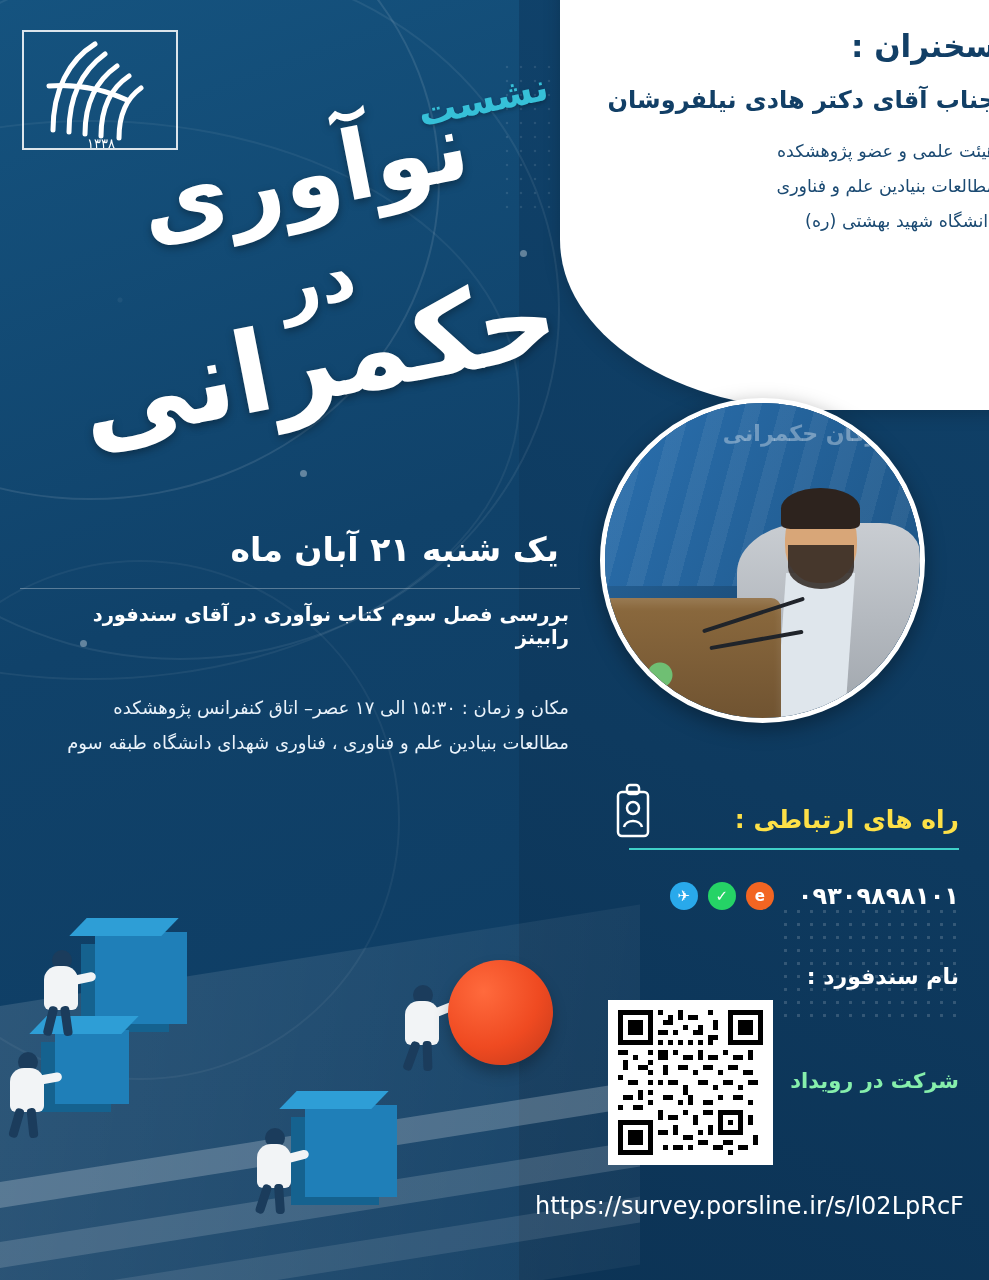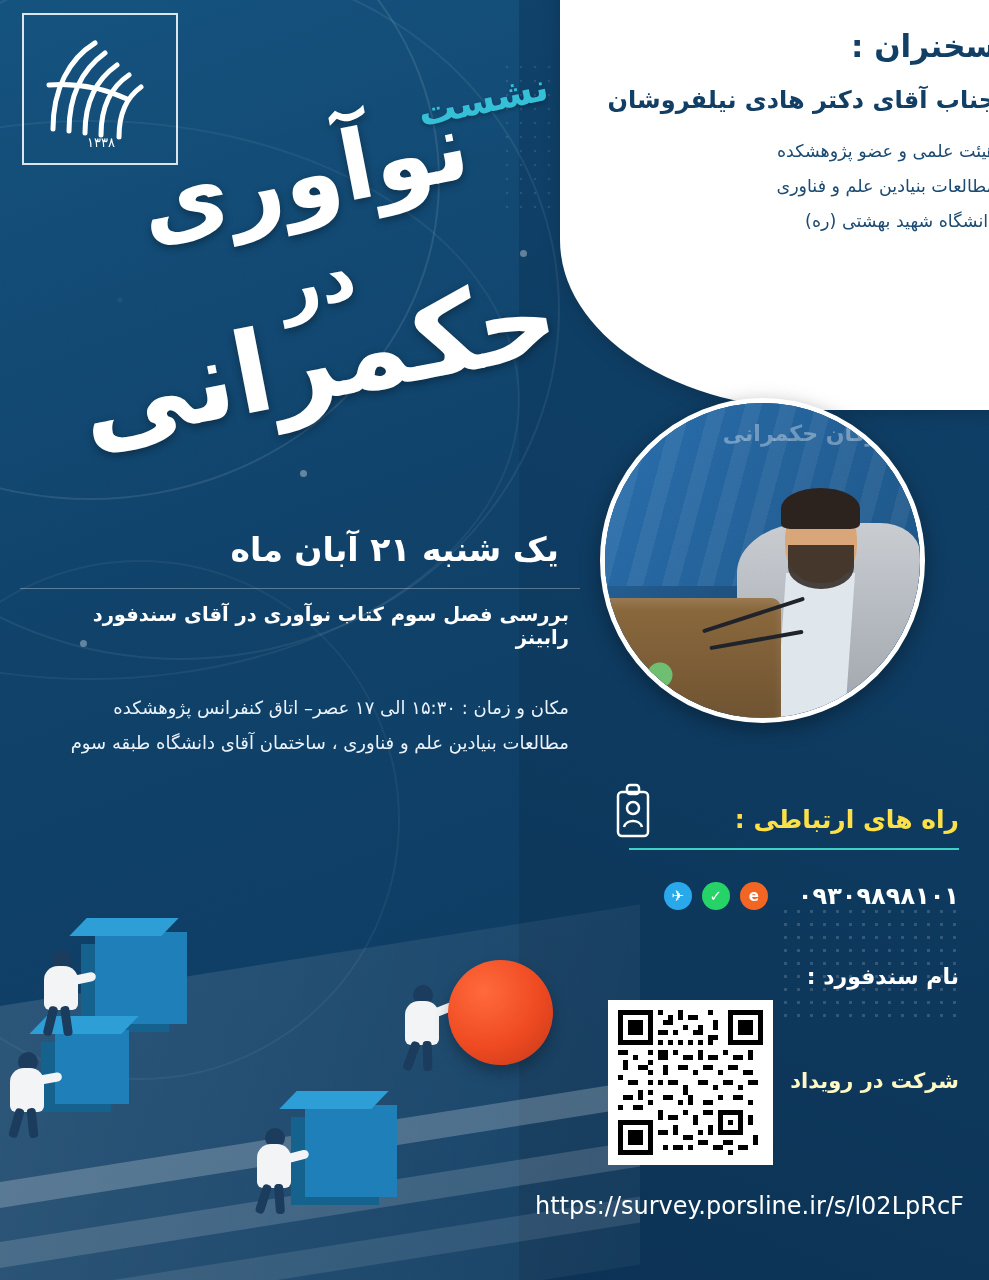--- a/index.html
+++ b/index.html
@@ -72,21 +72,21 @@
   .sp-name {
     color: #123f66; font-weight: bold; font-size: 24px; line-height: 1.5;
     margin-bottom: 16px;
   }
   .sp-affil {
     color: #1b4a72; font-size: 17.5px; line-height: 2.0;
   }
 
   
   .logo {
-    position: absolute; left: 22px; top: 13px; width: 156px; height: 152px;
+    position: absolute; left: 22px; top: 30px; width: 156px; height: 120px;
     border: 2px solid rgba(255,255,255,0.85);
     display: flex; align-items: center; justify-content: center;
   }
   .logo svg { display: block; }
 
   
   .neshast {
     position: absolute; right: 440px; top: 78px;
     color: #36c0d8; font-size: 38px; font-weight: bold;
     transform: rotate(-12deg);
@@ -206,40 +206,40 @@
   }
   .id-card {
     position: absolute; right: 335px; top: 782px; width: 42px; height: 58px;
   }
   .phones {
     position: absolute; right: 30px; top: 882px;
     display: flex; align-items: center; gap: 10px; direction: rtl;
   }
   .phone-num {
     color: #ffffff; font-size: 24px; font-weight: bold; letter-spacing: 1px;
-    margin-left: 20px;
+    margin-left: 14px;
   }
   .sm {
     width: 28px; height: 28px; border-radius: 50%;
     display: flex; align-items: center; justify-content: center;
     font-size: 15px; font-weight: bold; color: #fff;
   }
   .sm-eitaa { background: #f26522; }
   .sm-wa { background: #25d366; }
   .sm-tg { background: #29a9eb; }
 
   .register {
     position: absolute; right: 30px; top: 955px; width: 330px;
     color: #ffffff; font-size: 22px; font-weight: bold;
     line-height: 2.0; direction: rtl; text-align: right;
   }
   .register u { text-decoration-thickness: 2px; text-underline-offset: 5px; }
   .freeline {
     position: absolute; right: 30px; top: 1062px; width: 300px;
-    color: #fef9c3; font-size: 21px; font-weight: bold;
+    color: #86efac; font-size: 21px; font-weight: bold;
     line-height: 1.9; direction: rtl; text-align: right;
   }
   .qr {
     position: absolute; left: 608px; top: 1000px; width: 165px; height: 165px;
     background: #fff; padding: 10px;
   }
   .qr svg { display: block; }
   .url {
     position: absolute; left: 535px; top: 1192px;
     color: #ffffff; font-size: 24px; direction: ltr;
@@ -396,21 +396,21 @@
     <div class="ph-mic"></div>
     <div class="ph-mic2"></div>
     <div class="ph-flower"></div>
   </div>
 
   <div class="date">یک شنبه ۲۱ آبان ماه</div>
   <div class="hr-line"></div>
   <div class="chapter">بررسی فصل سوم کتاب نوآوری در آقای  سندفورد رابینز</div>
   <div class="place">
     <div>مکان و زمان : ۱۵:۳۰ الی ۱۷ عصر– اتاق کنفرانس پژوهشکده</div>
-    <div>مطالعات بنیادین علم و فناوری ، ساختمان آقای دانشگاه طبقه سوم</div>
+    <div>مطالعات بنیادین علم و فناوری ، فناوری شهدای دانشگاه طبقه سوم</div>
   </div>
 
   <div class="dotsgrid"></div>
   <div class="contact-title">راه های ارتباطی :</div>
   <div class="contact-underline"></div>
   <div class="id-card">
     <svg width="42" height="58" viewBox="0 0 42 58" aria-hidden="true">
       <rect x="6" y="10" width="30" height="44" rx="4" fill="none" stroke="#ffffff" stroke-width="2.5"></rect>
       <rect x="15" y="3" width="12" height="9" rx="3" fill="none" stroke="#ffffff" stroke-width="2.5"></rect>
       <circle cx="21" cy="26" r="6" fill="none" stroke="#ffffff" stroke-width="2.5"></circle>

